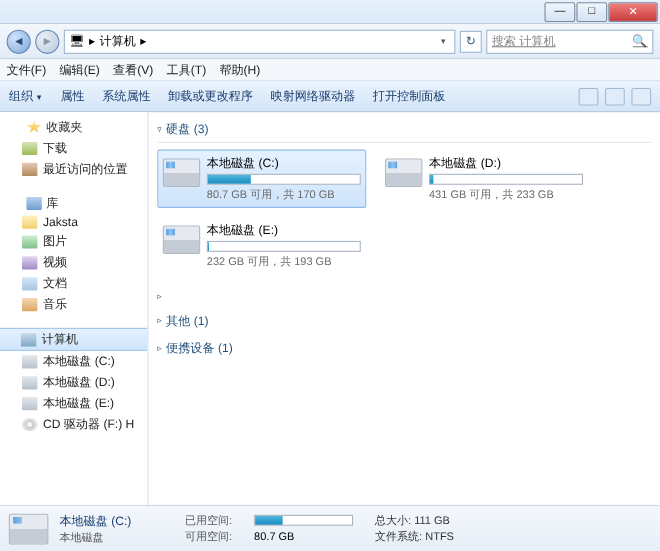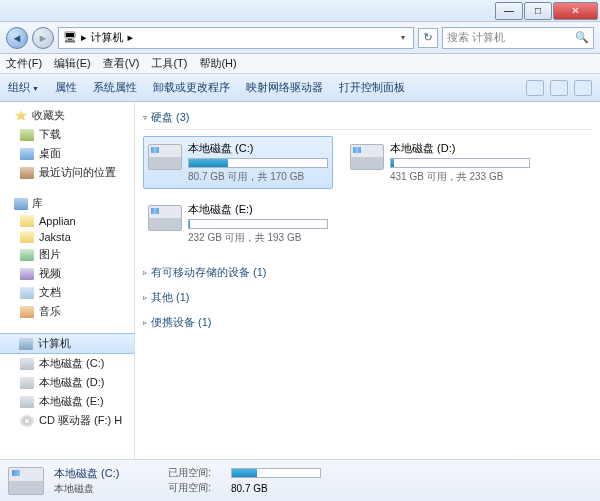--- a/index.html
+++ b/index.html
@@ -10,37 +10,37 @@
 .winbtn { width: 28px; height: 18px; margin-left: 1px; border: 1px solid #7a8aa0; border-radius: 2px; display: flex; align-items: center; justify-content: center; font-size: 10px; background: linear-gradient(#f0f5fb, #d5e3f2); cursor: default; }
 .winbtn.close { background: linear-gradient(#f08080, #c93c3c); color: #fff; width: 45px; }
 
 
 .navrow { height: 32px; background: linear-gradient(#f3f7fc, #e2ecf8); display: flex; align-items: center; padding: 2px 6px; gap: 4px; border-bottom: 1px solid #b8c7d8; }
 .navbtn { width: 22px; height: 22px; border-radius: 50%; background: radial-gradient(circle at 30% 30%, #cfe3fb, #7fa9d9); border: 1px solid #5f84b1; display: flex; align-items: center; justify-content: center; color: #2a4d78; font-size: 11px; }
 .navbtn.fwd { background: radial-gradient(circle at 30% 30%, #e9eef4, #bccadb); color: #8899aa; }
 .address { flex: 1; height: 22px; background: #fff; border: 1px solid #9cb3cf; display: flex; align-items: center; padding: 0 4px; font-size: 11px; gap: 4px; }
 .address .tri { margin-left: auto; font-size: 8px; color: #555; padding: 0 4px; }
 .refresh { width: 20px; height: 20px; border: 1px solid #9cb3cf; background: #fff; display: flex; align-items: center; justify-content: center; font-size: 11px; color: #3a5a84; }
-.searchbox { width: 152px; height: 22px; background: #fff; border: 1px solid #9cb3cf; display: flex; align-items: center; padding: 0 4px; font-size: 11px; color: #888; gap: 8px; }
+.searchbox { width: 152px; height: 22px; background: #fff; border: 1px solid #9cb3cf; display: flex; align-items: center; padding: 0 4px; font-size: 11px; color: #888; gap: 8px; text-decoration: underline; }
 .searchbox .mag { color: #5a7da8; }
 
 
 .menubar { height: 20px; background: #f4f7fb; display: flex; align-items: center; padding: 0 6px; gap: 12px; font-size: 11px; color: #222; border-bottom: 1px solid #d0dae6; }
 
 
 .toolbar { height: 28px; background: linear-gradient(#eaf3fd, #d4e5f8); display: flex; align-items: center; padding: 0 8px; gap: 16px; font-size: 11px; color: #1a3c6e; border-bottom: 1px solid #b0c5dd; }
 .toolbar .tri { font-size: 7px; margin-left: 2px; }
 .toolbar-right { margin-left: auto; display: flex; gap: 6px; }
 .toolbar-right .ticon { width: 18px; height: 16px; border: 1px solid #a3b9d3; background: #e0ecfa; border-radius: 2px; }
 
 
 .body { display: flex; height: 357px; }
 .sidebar { width: 135px; background: #fff; border-right: 1px solid #d7e0ea; overflow: hidden; font-size: 11px; }
 .sidegroup { padding: 4px 0 8px 0; }
-.sidehead { display: flex; align-items: center; gap: 4px; padding: 2px 2px; color: #333; }
+.sidehead { display: flex; align-items: center; gap: 4px; padding: 2px 12px; color: #333; }
 .sidehead .exp { font-size: 8px; color: #666; width: 8px; }
 .sideitem { display: flex; align-items: center; gap: 5px; padding: 2px 6px 2px 20px; color: #222; }
 .sideitem.sel { background: linear-gradient(#e5f1ff, #cfe4fb); border: 1px solid #9dc1ea; border-left: none; border-right: none; }
 .si-icon { width: 14px; height: 12px; flex-shrink: 0; }
 .ic-fav { background: linear-gradient(#ffe79a, #e9bf3a); border-radius: 1px; clip-path: polygon(50% 0, 61% 35%, 98% 35%, 68% 57%, 79% 91%, 50% 70%, 21% 91%, 32% 57%, 2% 35%, 39% 35%); }
 .ic-dl { background: linear-gradient(#d6e6b8, #9dbb5a); border-radius: 1px; }
 .ic-desk { background: linear-gradient(#bcd8f3, #6fa3da); border-radius: 1px; }
 .ic-rec { background: linear-gradient(#e4c9b4, #b5895e); border-radius: 1px; }
 .ic-lib { background: linear-gradient(#b9d2ef, #6e9dd2); border-radius: 1px; }
 .ic-fold { background: linear-gradient(#fff3c2, #f1cf6f); border-radius: 1px; }
@@ -140,40 +140,32 @@
         <span class="exp"></span>
         <span class="si-icon ic-fav"></span>
         <span>收藏夹</span>
       </div>
       <div id="fav-list">
           <div class="sideitem">
             <span class="si-icon ic-dl"></span>
             <span>下载</span>
           </div>
           <div class="sideitem">
-            <span class="si-icon ic-desk"></span>
-            <span>桌面</span>
-          </div>
-          <div class="sideitem">
             <span class="si-icon ic-rec"></span>
             <span>最近访问的位置</span>
           </div>
         </div>
     </div>
     <div class="sidegroup">
       <div class="sidehead">
         <span class="exp"></span>
         <span class="si-icon ic-lib"></span>
         <span>库</span>
       </div>
       <div id="lib-list">
-          <div class="sideitem">
-            <span class="si-icon ic-fold"></span>
-            <span>Applian</span>
-          </div>
           <div class="sideitem">
             <span class="si-icon ic-fold"></span>
             <span>Jaksta</span>
           </div>
           <div class="sideitem">
             <span class="si-icon ic-pic"></span>
             <span>图片</span>
           </div>
           <div class="sideitem">
             <span class="si-icon ic-vid"></span>
@@ -249,21 +241,20 @@
             <div class="drv-bar">
               <div class="drv-fill" style="width:1%"></div>
             </div>
             <div class="drv-sub">232 GB 可用，共 193 GB</div>
           </div>
         </div>
       </div>
     <div id="other-groups">
         <div class="rowlink">
           <span class="tri">▹</span>
-          <span>有可移动存储的设备 (1)</span>
         </div>
         <div class="rowlink">
           <span class="tri">▹</span>
           <span>其他 (1)</span>
         </div>
         <div class="rowlink">
           <span class="tri">▹</span>
           <span>便携设备 (1)</span>
         </div>
       </div>
@@ -281,13 +272,17 @@
       <span class="det-lab">已用空间:</span>
       <div class="det-bar">
           <div class="det-fill" style="width:28%"></div>
         </div>
     </div>
     <div class="det-row">
       <span class="det-lab">可用空间:</span>
       <span>80.7 GB</span>
     </div>
   </div>
+  <div class="det-right">
+    <div><span>总大小:</span> <span>111 GB</span></div>
+    <div><span>文件系统:</span> <span>NTFS</span></div>
+  </div>
 </div>
 
 </body></html>

